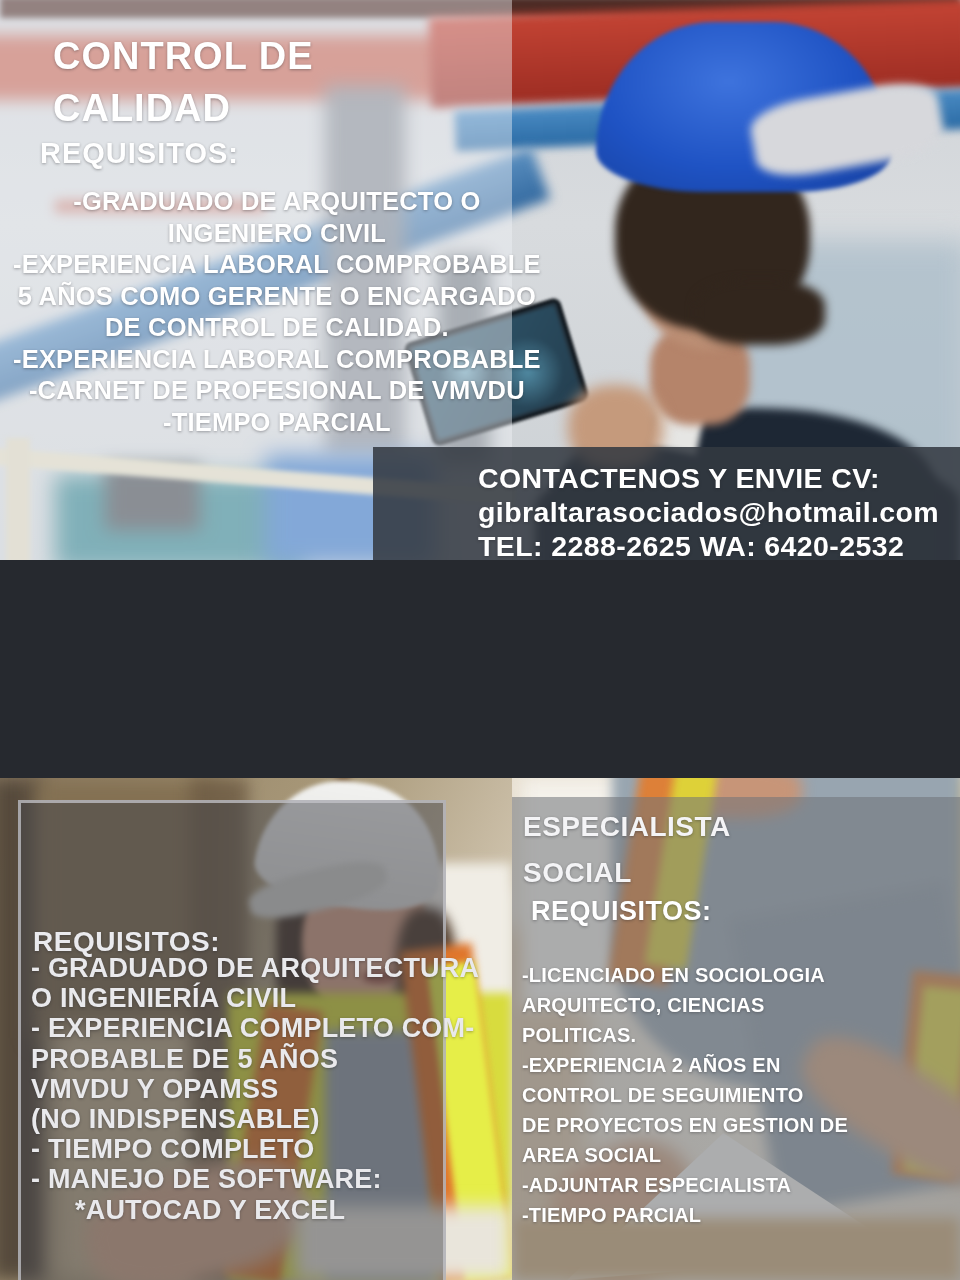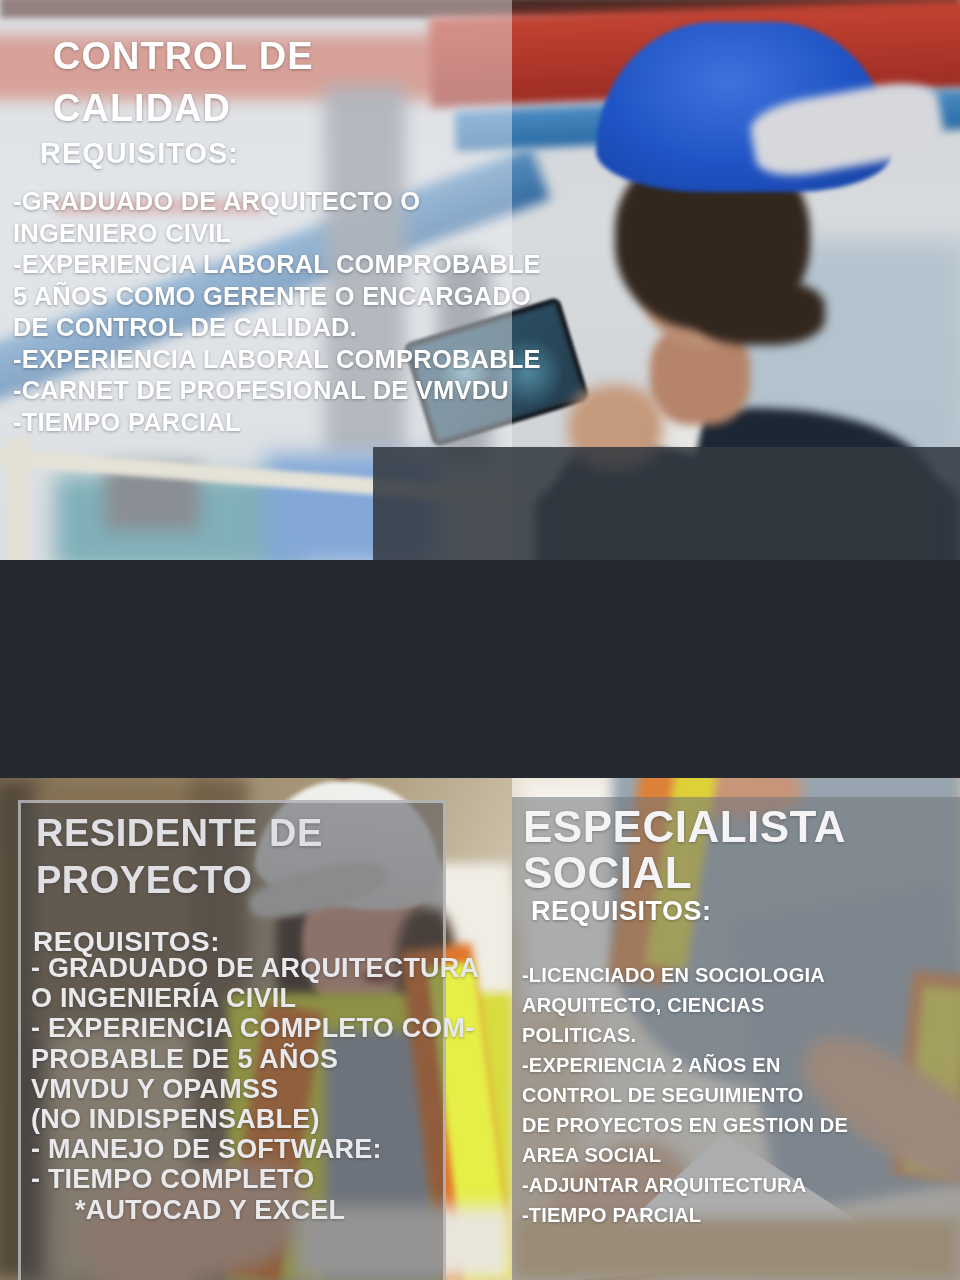--- a/index.html
+++ b/index.html
@@ -95,26 +95,26 @@
   .br-strip{left:415px;top:0;width:33px;height:270px;background:#d8b44e;filter:blur(7px);opacity:.8;}
   
   #box-bl{position:absolute;left:18px;top:800px;width:422px;height:486px;
     background:rgba(66,68,75,0.5);border:3px solid rgba(196,196,202,0.75);}
   #veil-br{position:absolute;left:512px;top:797px;width:448px;height:483px;background:rgba(112,114,120,0.55);}
   
   .txt{position:absolute;color:#fff;font-weight:700;z-index:6;white-space:nowrap;
     text-shadow:0 1px 3px rgba(35,35,40,0.38);}
   #cc-title{left:53px;top:30px;font-size:38px;line-height:52px;letter-spacing:1px;}
   #cc-req{left:40px;top:137px;font-size:29px;letter-spacing:1px;}
-  #cc-lines{left:13px;top:186px;font-size:25.5px;line-height:31.5px;letter-spacing:.2px;}
+  #cc-lines{left:13px;top:186px;font-size:25.5px;line-height:31.5px;letter-spacing:.2px;text-align:center;}
   #contact-lines{left:478px;top:461px;font-size:28.5px;line-height:34px;letter-spacing:.4px;}
   #bl-title{left:36px;top:810px;font-size:38px;line-height:47px;color:#e0e0e4;letter-spacing:.5px;}
   #bl-req{left:33px;top:926px;font-size:28px;color:#eaeaee;letter-spacing:.5px;}
   #bl-lines{left:31px;top:953px;font-size:27px;line-height:30.2px;color:#e9e9ec;letter-spacing:.2px;}
-  #br-title{left:523px;top:804px;font-size:44px;line-height:46px;color:#f4f4f6;letter-spacing:.5px;}
+  #br-title{left:523px;top:804px;font-size:28px;line-height:46px;color:#f4f4f6;letter-spacing:.5px;}
   #br-req{left:531px;top:896px;font-size:27px;letter-spacing:.5px;}
   #br-lines{left:522px;top:960px;font-size:20px;line-height:30px;letter-spacing:.2px;}
   .indent{padding-left:44px;}
 </style>
 </head>
 <body>
 
 <div id="poster">
 
   <div id="photo-top">
@@ -202,48 +202,49 @@
     <div>-GRADUADO DE ARQUITECTO O</div>
     <div>INGENIERO CIVIL</div>
     <div>-EXPERIENCIA LABORAL COMPROBABLE</div>
     <div>5 AÑOS COMO GERENTE O ENCARGADO</div>
     <div>DE CONTROL DE CALIDAD.</div>
     <div>-EXPERIENCIA LABORAL COMPROBABLE</div>
     <div>-CARNET DE PROFESIONAL DE VMVDU</div>
     <div>-TIEMPO PARCIAL</div>
   </div>
 
-
-  <div class="txt" id="bl-title">
-    <div>RESIDENTE DE</div>
-    <div>PROYECTO</div>
-  </div>
+  <div class="txt" id="contact-lines">
+    <div>CONTACTENOS Y ENVIE CV:</div>
+    <div>gibraltarasociados@hotmail.com</div>
+    <div>TEL: 2288-2625 WA: 6420-2532</div>
+  </div>
+
   <div class="txt" id="bl-req">REQUISITOS:</div>
   <div class="txt" id="bl-lines">
     <div>- GRADUADO DE ARQUITECTURA</div>
     <div>O INGENIERÍA CIVIL</div>
     <div>- EXPERIENCIA COMPLETO COM-</div>
     <div>PROBABLE DE 5 AÑOS</div>
     <div>VMVDU Y OPAMSS</div>
     <div>(NO INDISPENSABLE)</div>
+    <div>- TIEMPO COMPLETO</div>
     <div>- MANEJO DE SOFTWARE:</div>
-    <div>- TIEMPO COMPLETO</div>
     <div class="indent">*AUTOCAD Y EXCEL</div>
   </div>
 
   <div class="txt" id="br-title">
     <div>ESPECIALISTA</div>
     <div>SOCIAL</div>
   </div>
   <div class="txt" id="br-req">REQUISITOS:</div>
   <div class="txt" id="br-lines">
     <div>-LICENCIADO EN SOCIOLOGIA</div>
     <div>ARQUITECTO, CIENCIAS</div>
     <div>POLITICAS.</div>
     <div>-EXPERIENCIA 2 AÑOS EN</div>
     <div>CONTROL DE SEGUIMIENTO</div>
     <div>DE PROYECTOS EN GESTION DE</div>
     <div>AREA SOCIAL</div>
-    <div>-ADJUNTAR ARQUITECTURA</div>
+    <div>-ADJUNTAR ESPECIALISTA</div>
     <div>-TIEMPO PARCIAL</div>
   </div>
 
 </div>
 
 </body></html>

